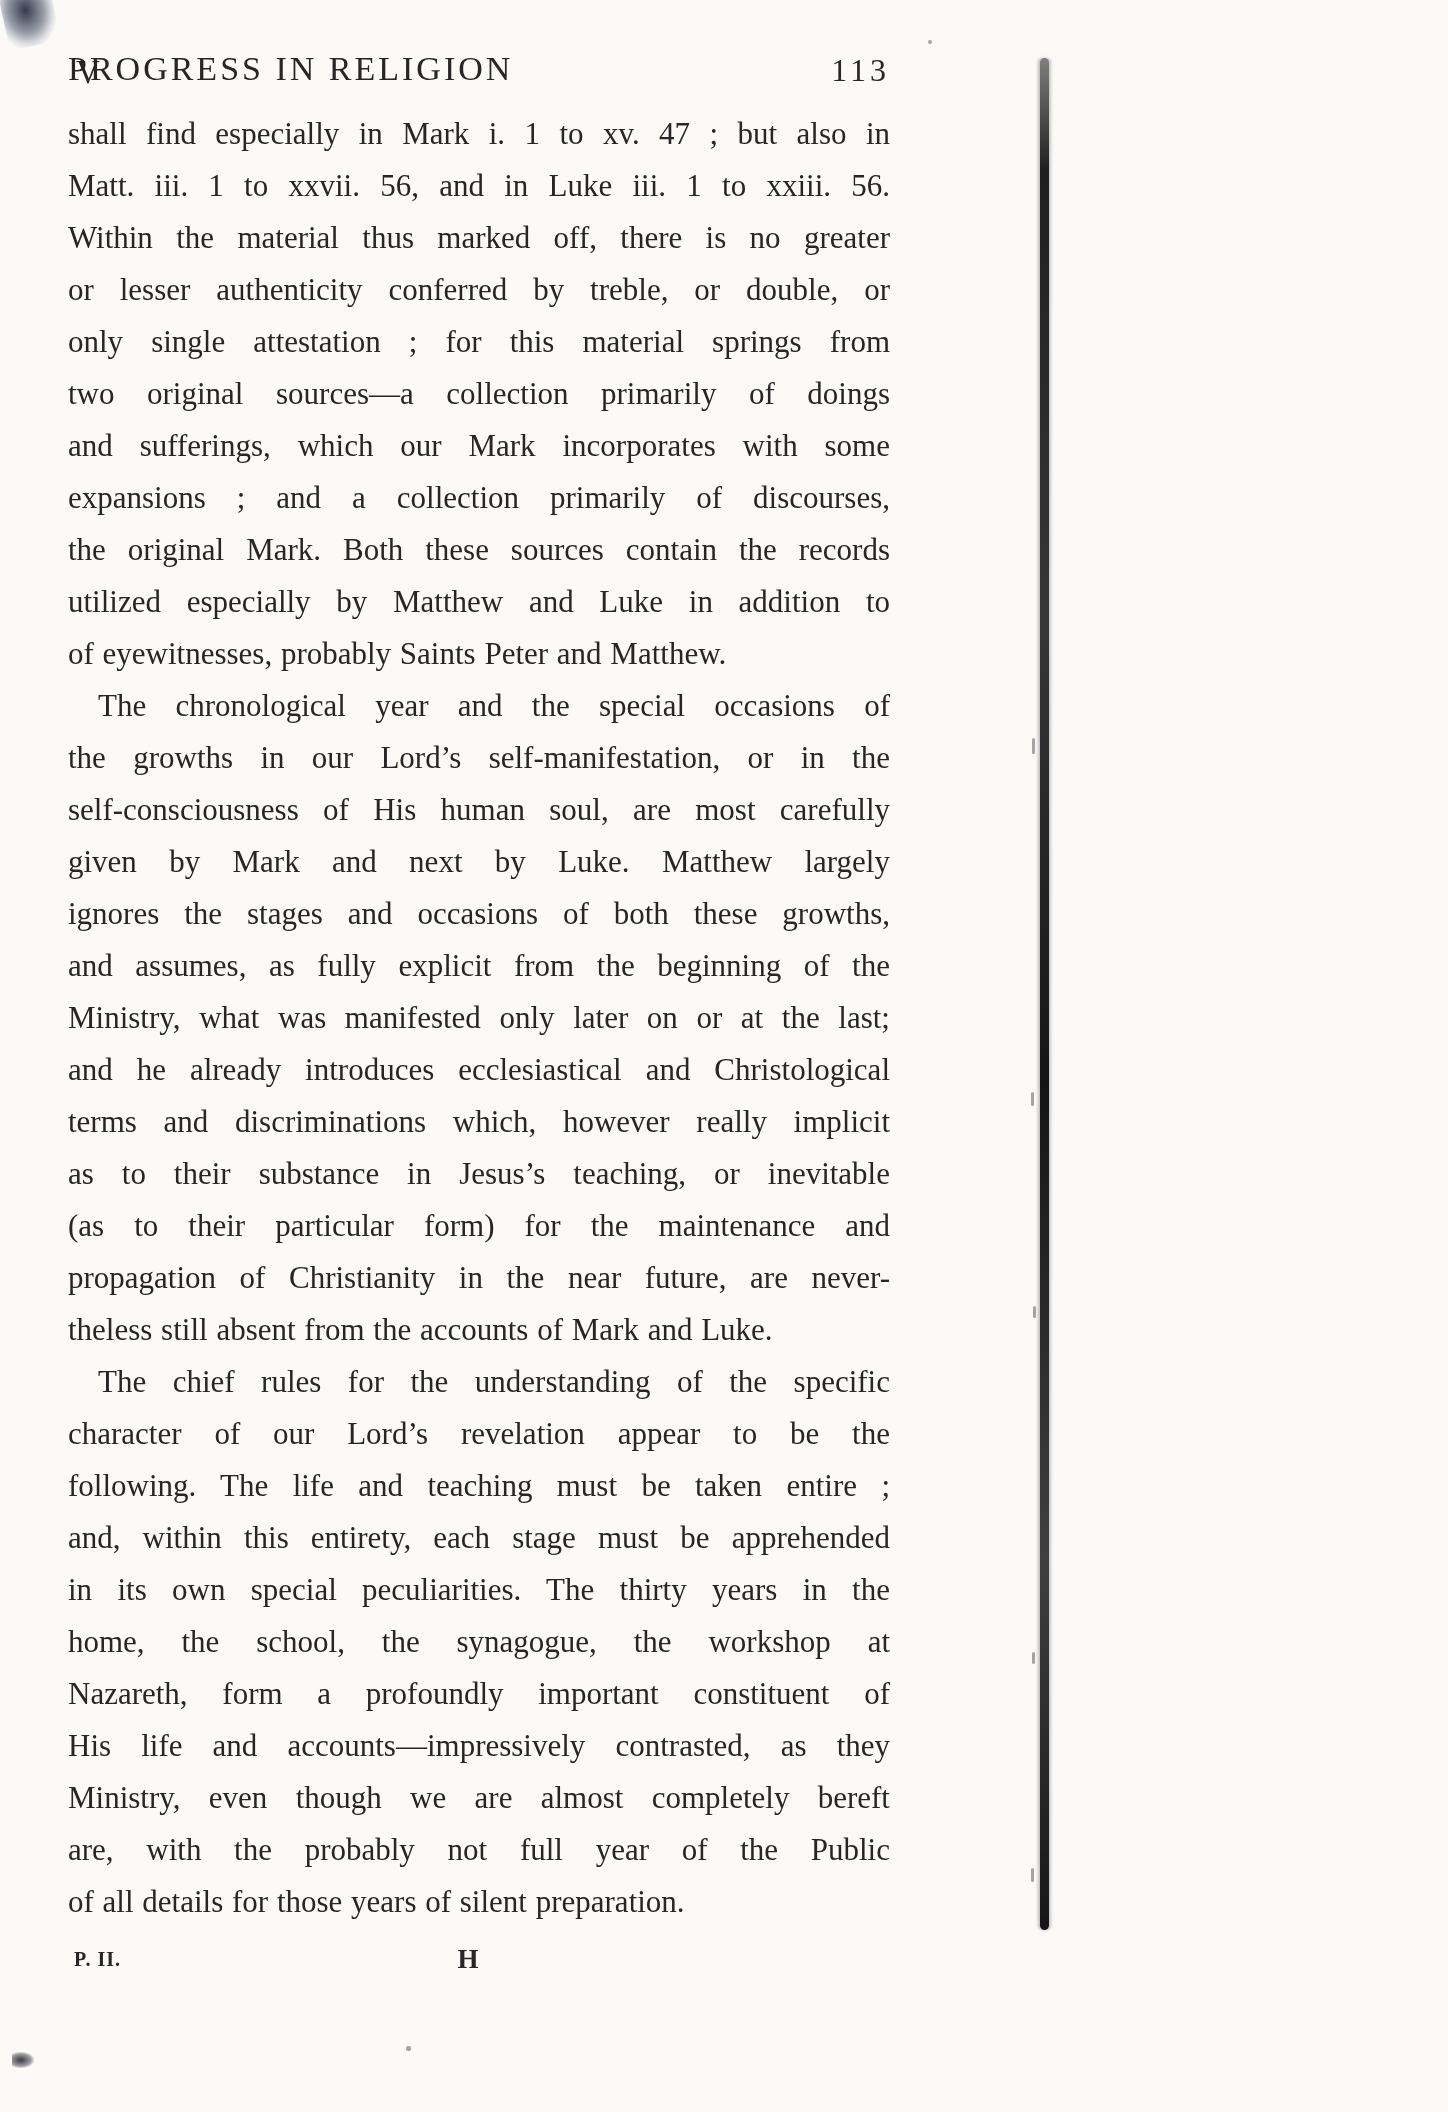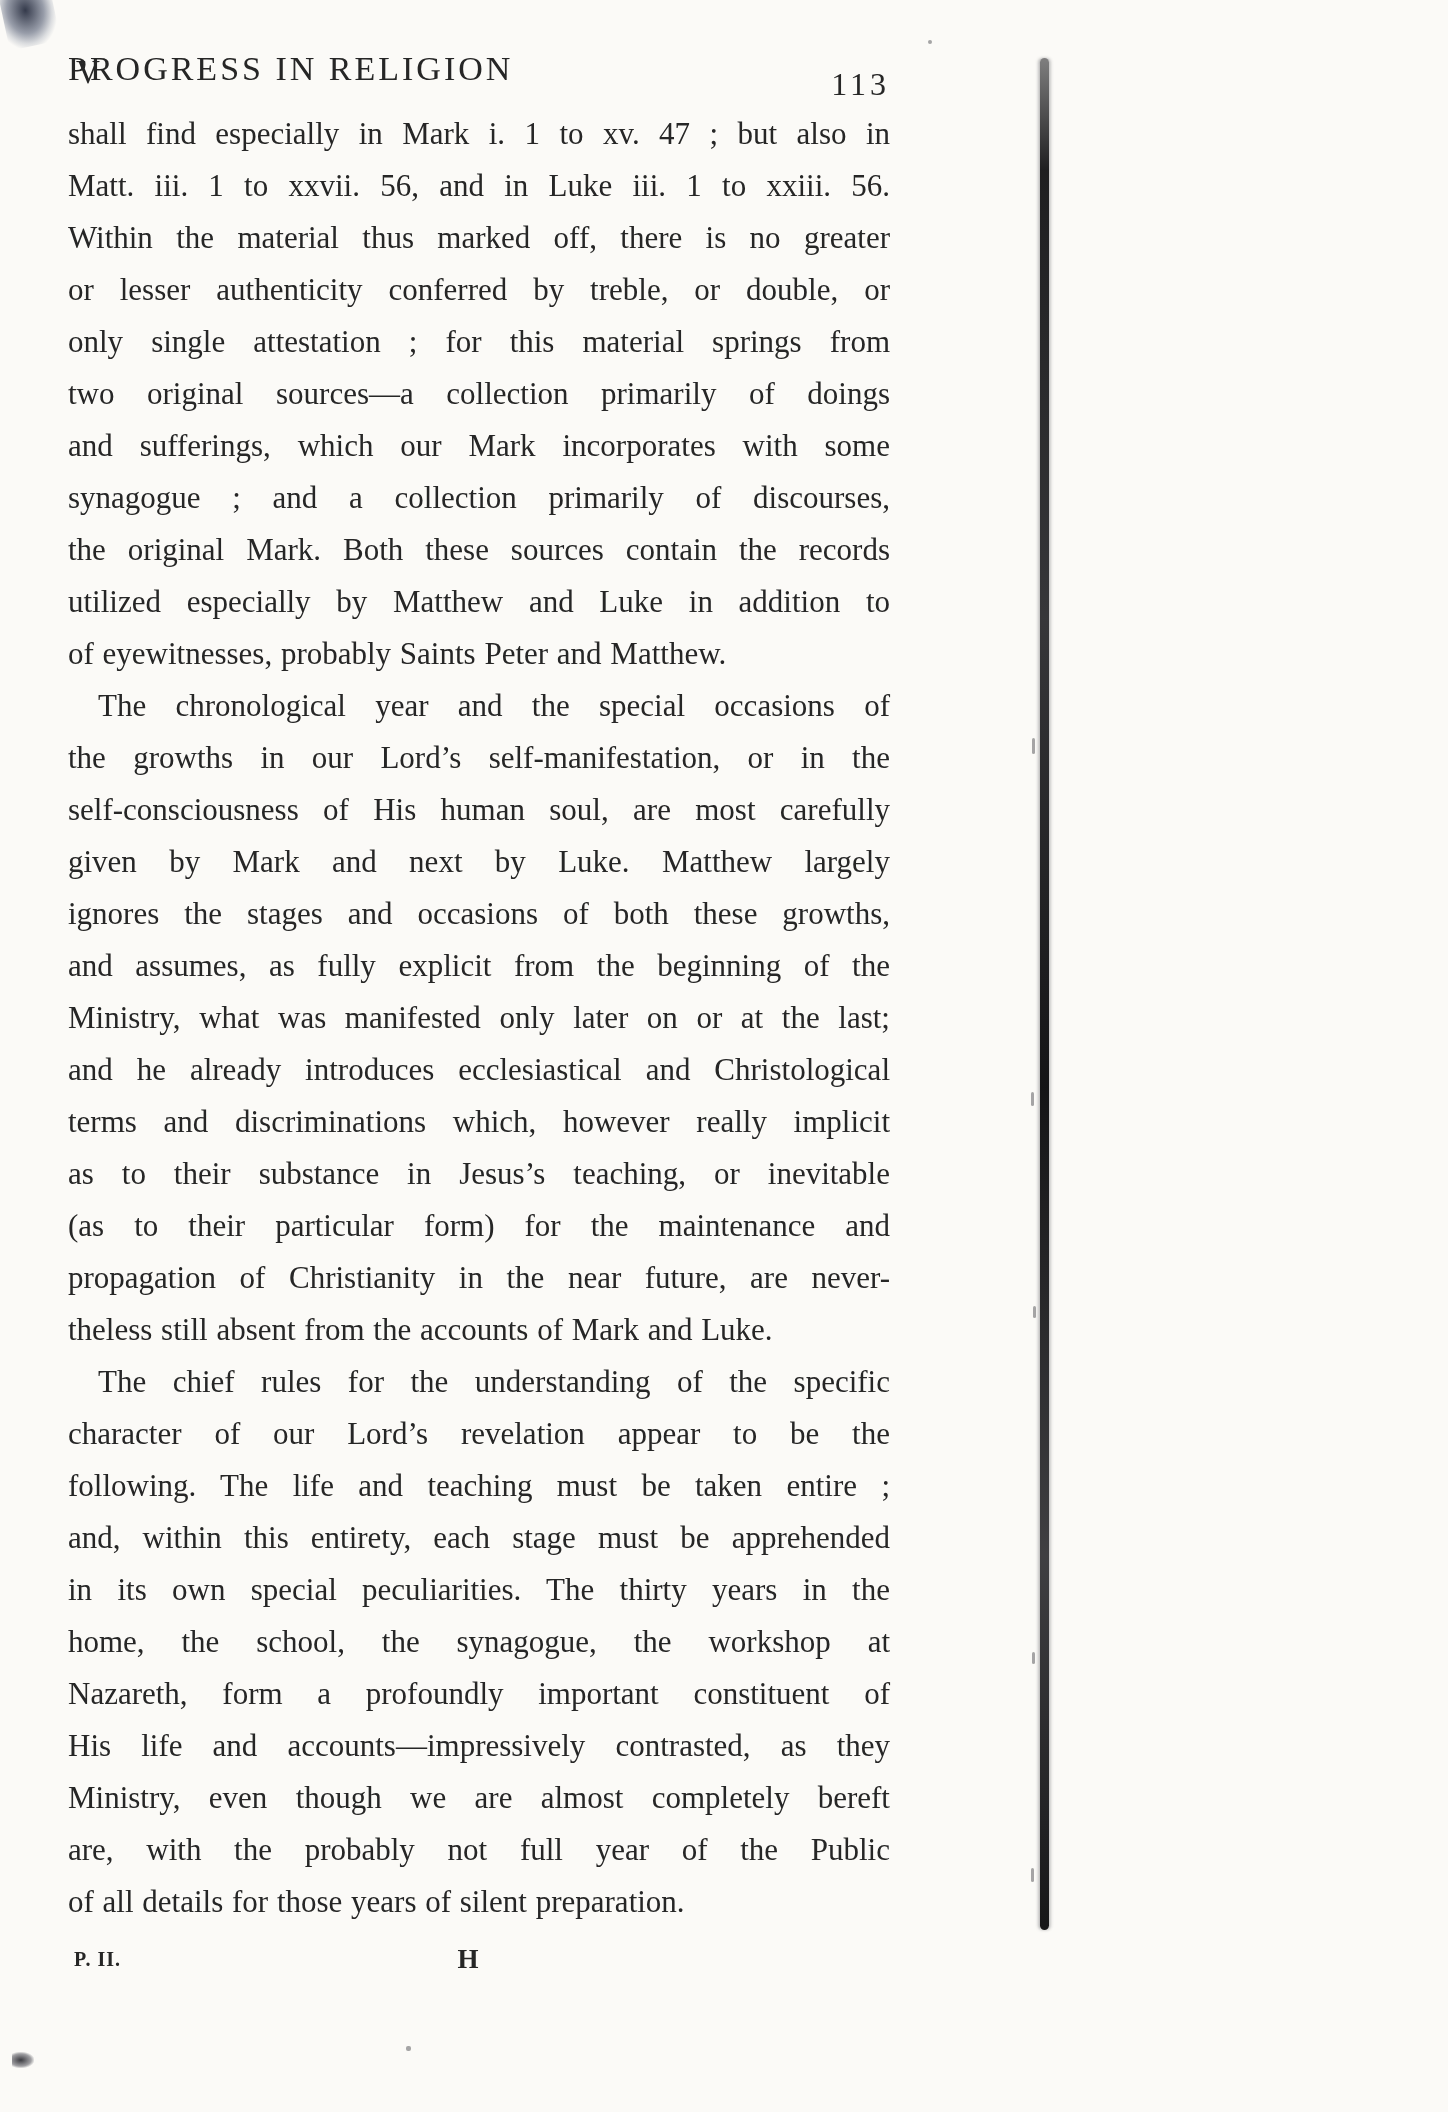--- a/index.html
+++ b/index.html
@@ -26,21 +26,21 @@
   .chapter {
     position: absolute; left: 8px; top: 4px;
     font-size: 33px; letter-spacing: 1px;
   }
   .title {
     position: absolute; left: 0; top: 0;
     width: 100%; 
     font-size: 34px; letter-spacing: 3px;
   }
   .pagenum {
-    position: absolute; right: 0; top: 16px;
+    position: absolute; right: 0; top: 2px;
     font-size: 32px; letter-spacing: 4px;
   }
 
   
   .text-block {
     position: absolute;
     left: 68px; top: 108px;
     width: 822px;
     font-size: 31px;
     line-height: 52px;
@@ -118,21 +118,21 @@
 
   <div class="text-block">
       <div class="para">
         <div class="line">shall find especially in Mark i. 1 to xv. 47 ; but also in</div>
         <div class="line">Matt. iii. 1 to xxvii. 56, and in Luke iii. 1 to xxiii. 56.</div>
         <div class="line">Within the material thus marked off, there is no greater</div>
         <div class="line">or lesser authenticity conferred by treble, or double, or</div>
         <div class="line">only single attestation ; for this material springs from</div>
         <div class="line">two original sources—a collection primarily of doings</div>
         <div class="line">and sufferings, which our Mark incorporates with some</div>
-        <div class="line">synagogue ; and a collection primarily of discourses,</div>
+        <div class="line">expansions ; and a collection primarily of discourses,</div>
         <div class="line">the original Mark. Both these sources contain the records</div>
         <div class="line">utilized especially by Matthew and Luke in addition to</div>
         <div class="line last">of eyewitnesses, probably Saints Peter and Matthew.</div>
       </div>
       <div class="para indent">
         <div class="line">The chronological year and the special occasions of</div>
         <div class="line">the growths in our Lord’s self-manifestation, or in the</div>
         <div class="line">self-consciousness of His human soul, are most carefully</div>
         <div class="line">given by Mark and next by Luke.  Matthew largely</div>
         <div class="line">ignores the stages and occasions of both these growths,</div>

